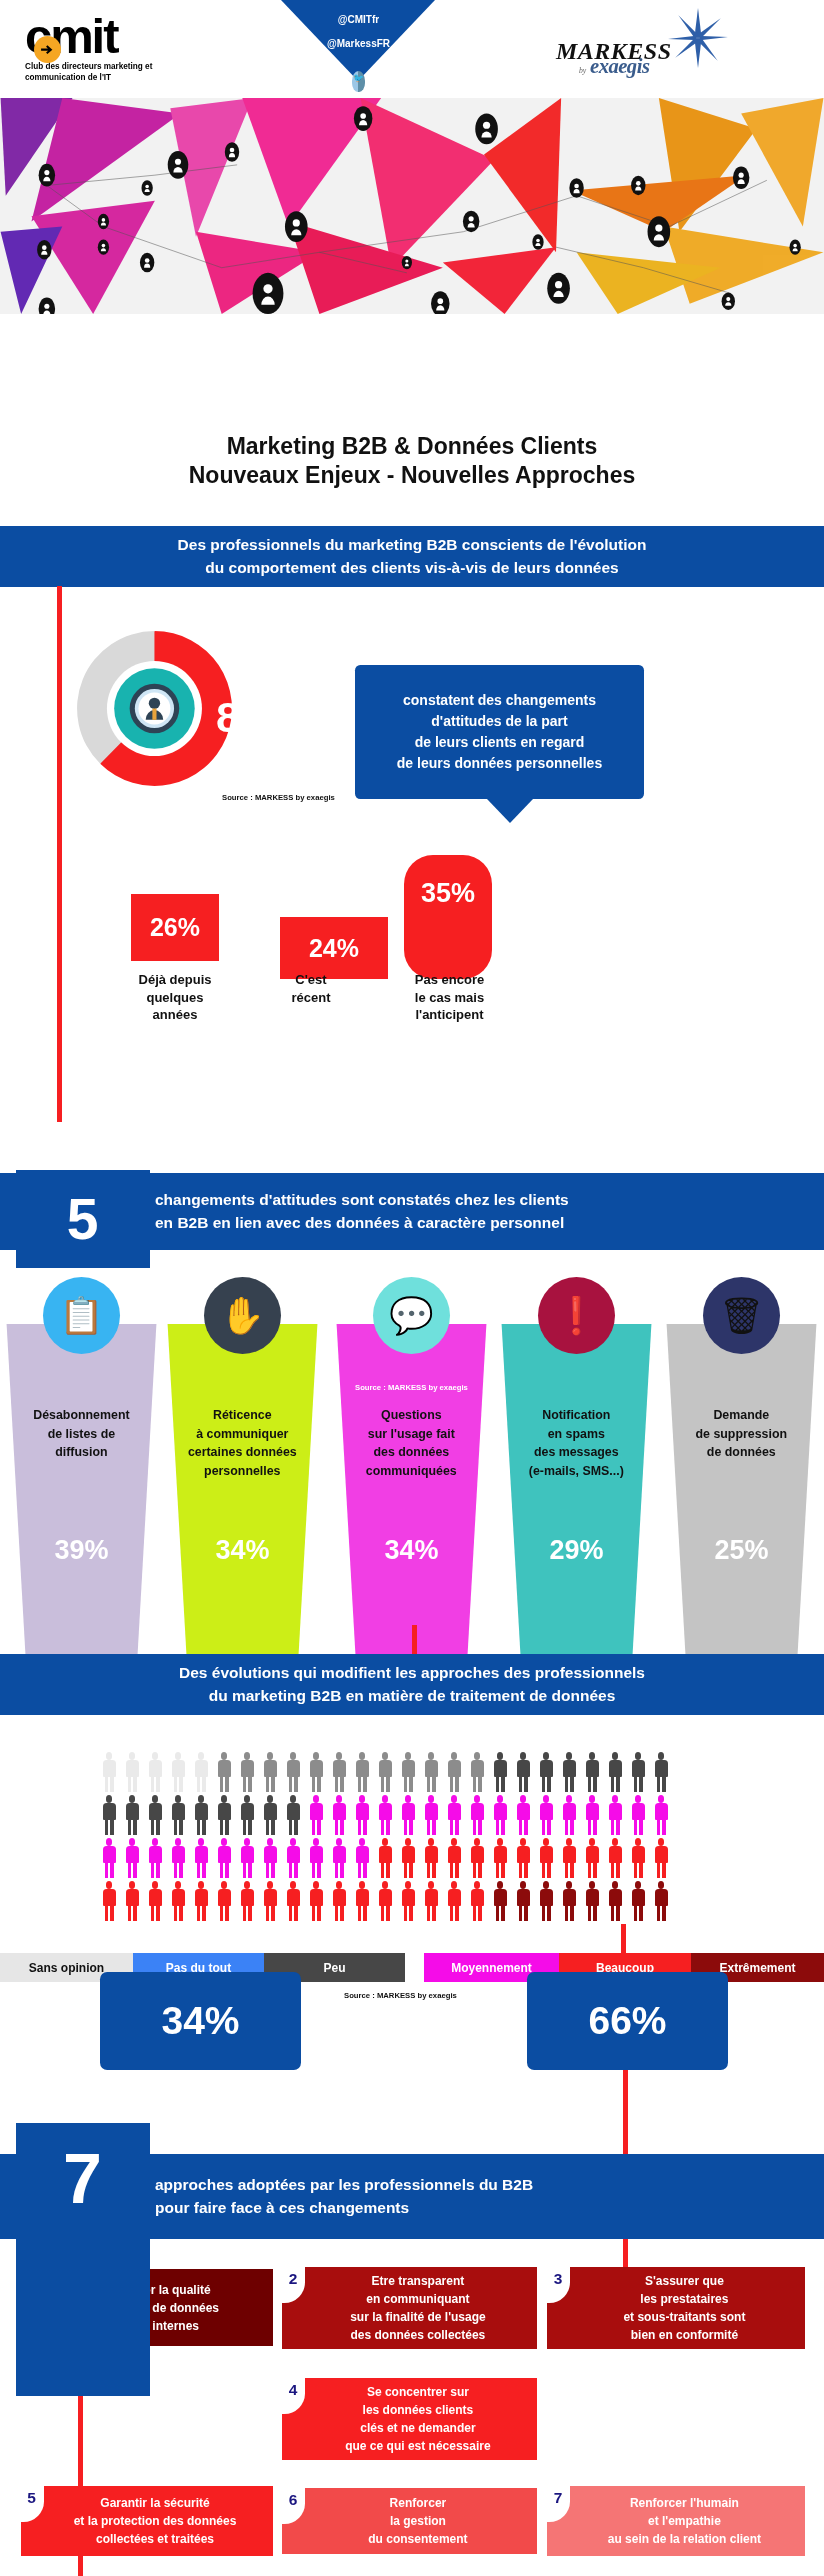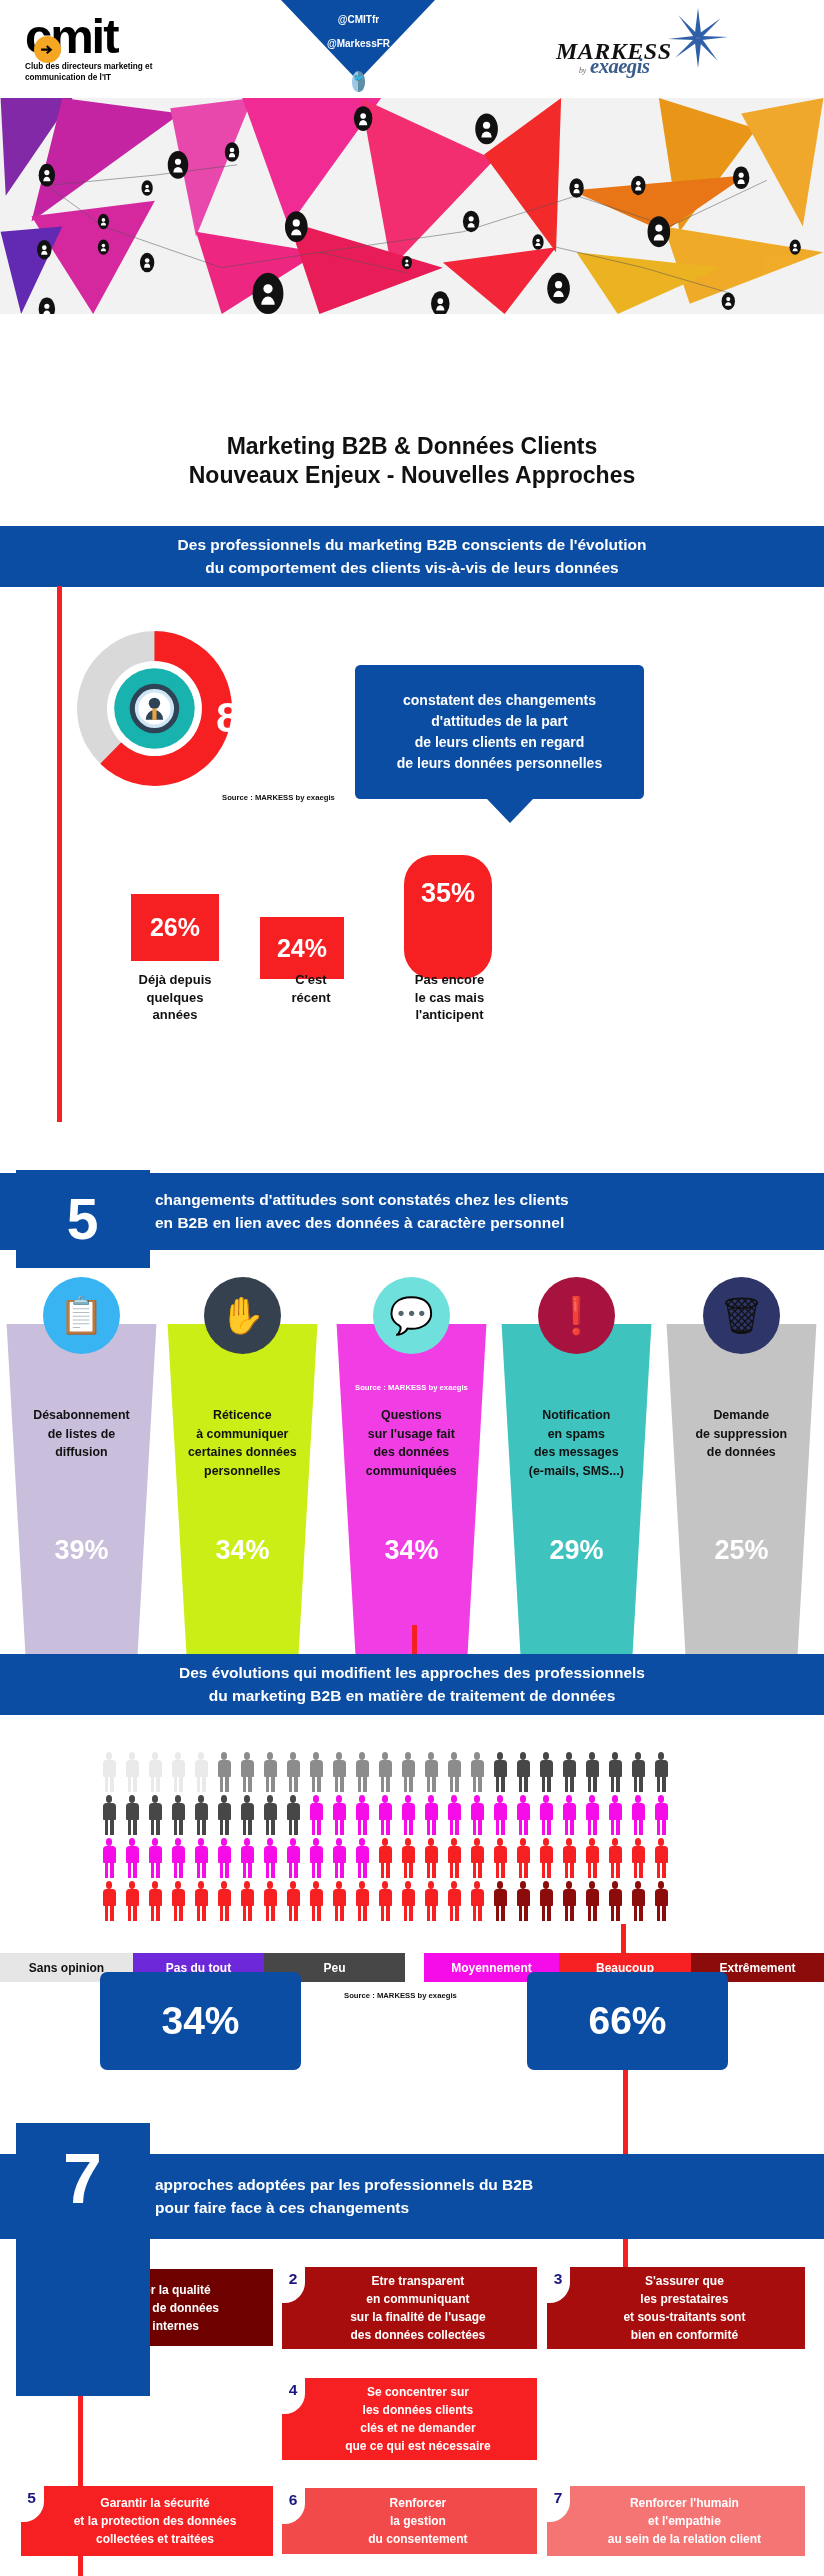--- a/index.html
+++ b/index.html
@@ -372,21 +372,21 @@
 
   <div class="sq" style="left:131px;top:894px;width:88px;height:67px;">
     <span>26%</span>
   </div>
   <div class="sqlabel" style="left:121px;top:971px;width:108px;">
     <div>Déjà depuis</div>
     <div>quelques</div>
     <div>années</div>
   </div>
 
-  <div class="sq" style="left:260px;top:917px;width:84px;height:62px;">
+  <div class="sq" style="left:280px;top:917px;width:108px;height:62px;">
     <span>24%</span>
   </div>
   <div class="sqlabel" style="left:258px;top:971px;width:106px;text-align:center;">
     <div>C'est</div>
     <div>récent</div>
   </div>
 
   <div class="sq" style="left:404px;top:855px;width:88px;height:124px;align-items:flex-start;padding-top:23px;border-radius:29px;">
     <span style="font-size:27px;">35%</span>
   </div>
@@ -1088,21 +1088,21 @@
           <span class="head"></span>
           <span class="body"></span>
           <span class="leg1"></span>
           <span class="leg2"></span>
         </div>
       </div>
   </div>
 
   <div class="scale">
     <div style="width:133px;background:#E6E6E6;color:#111;">Sans opinion</div>
-    <div style="width:131px;background:#6d28d9;color:#fff;">Pas du tout</div>
+    <div style="width:131px;background:#3b82f6;color:#fff;">Pas du tout</div>
     <div style="width:141px;background:#474747;color:#fff;">Peu</div>
     <div class="gap" style="width:19px;"></div>
     <div style="width:135px;background:#F50CE8;color:#fff;">Moyennement</div>
     <div style="width:132px;background:#F61F21;color:#fff;">Beaucoup</div>
     <div style="width:133px;background:#8C0B0B;color:#fff;">Extrêmement</div>
   </div>
   <div class="vline" style="left:621px;top:1924px;height:30px;"></div>
   <div class="src-scale">Source : MARKESS by exaegis</div>
 
   <div class="bigpct" style="left:100px;top:1972px;width:201px;height:98px;">

